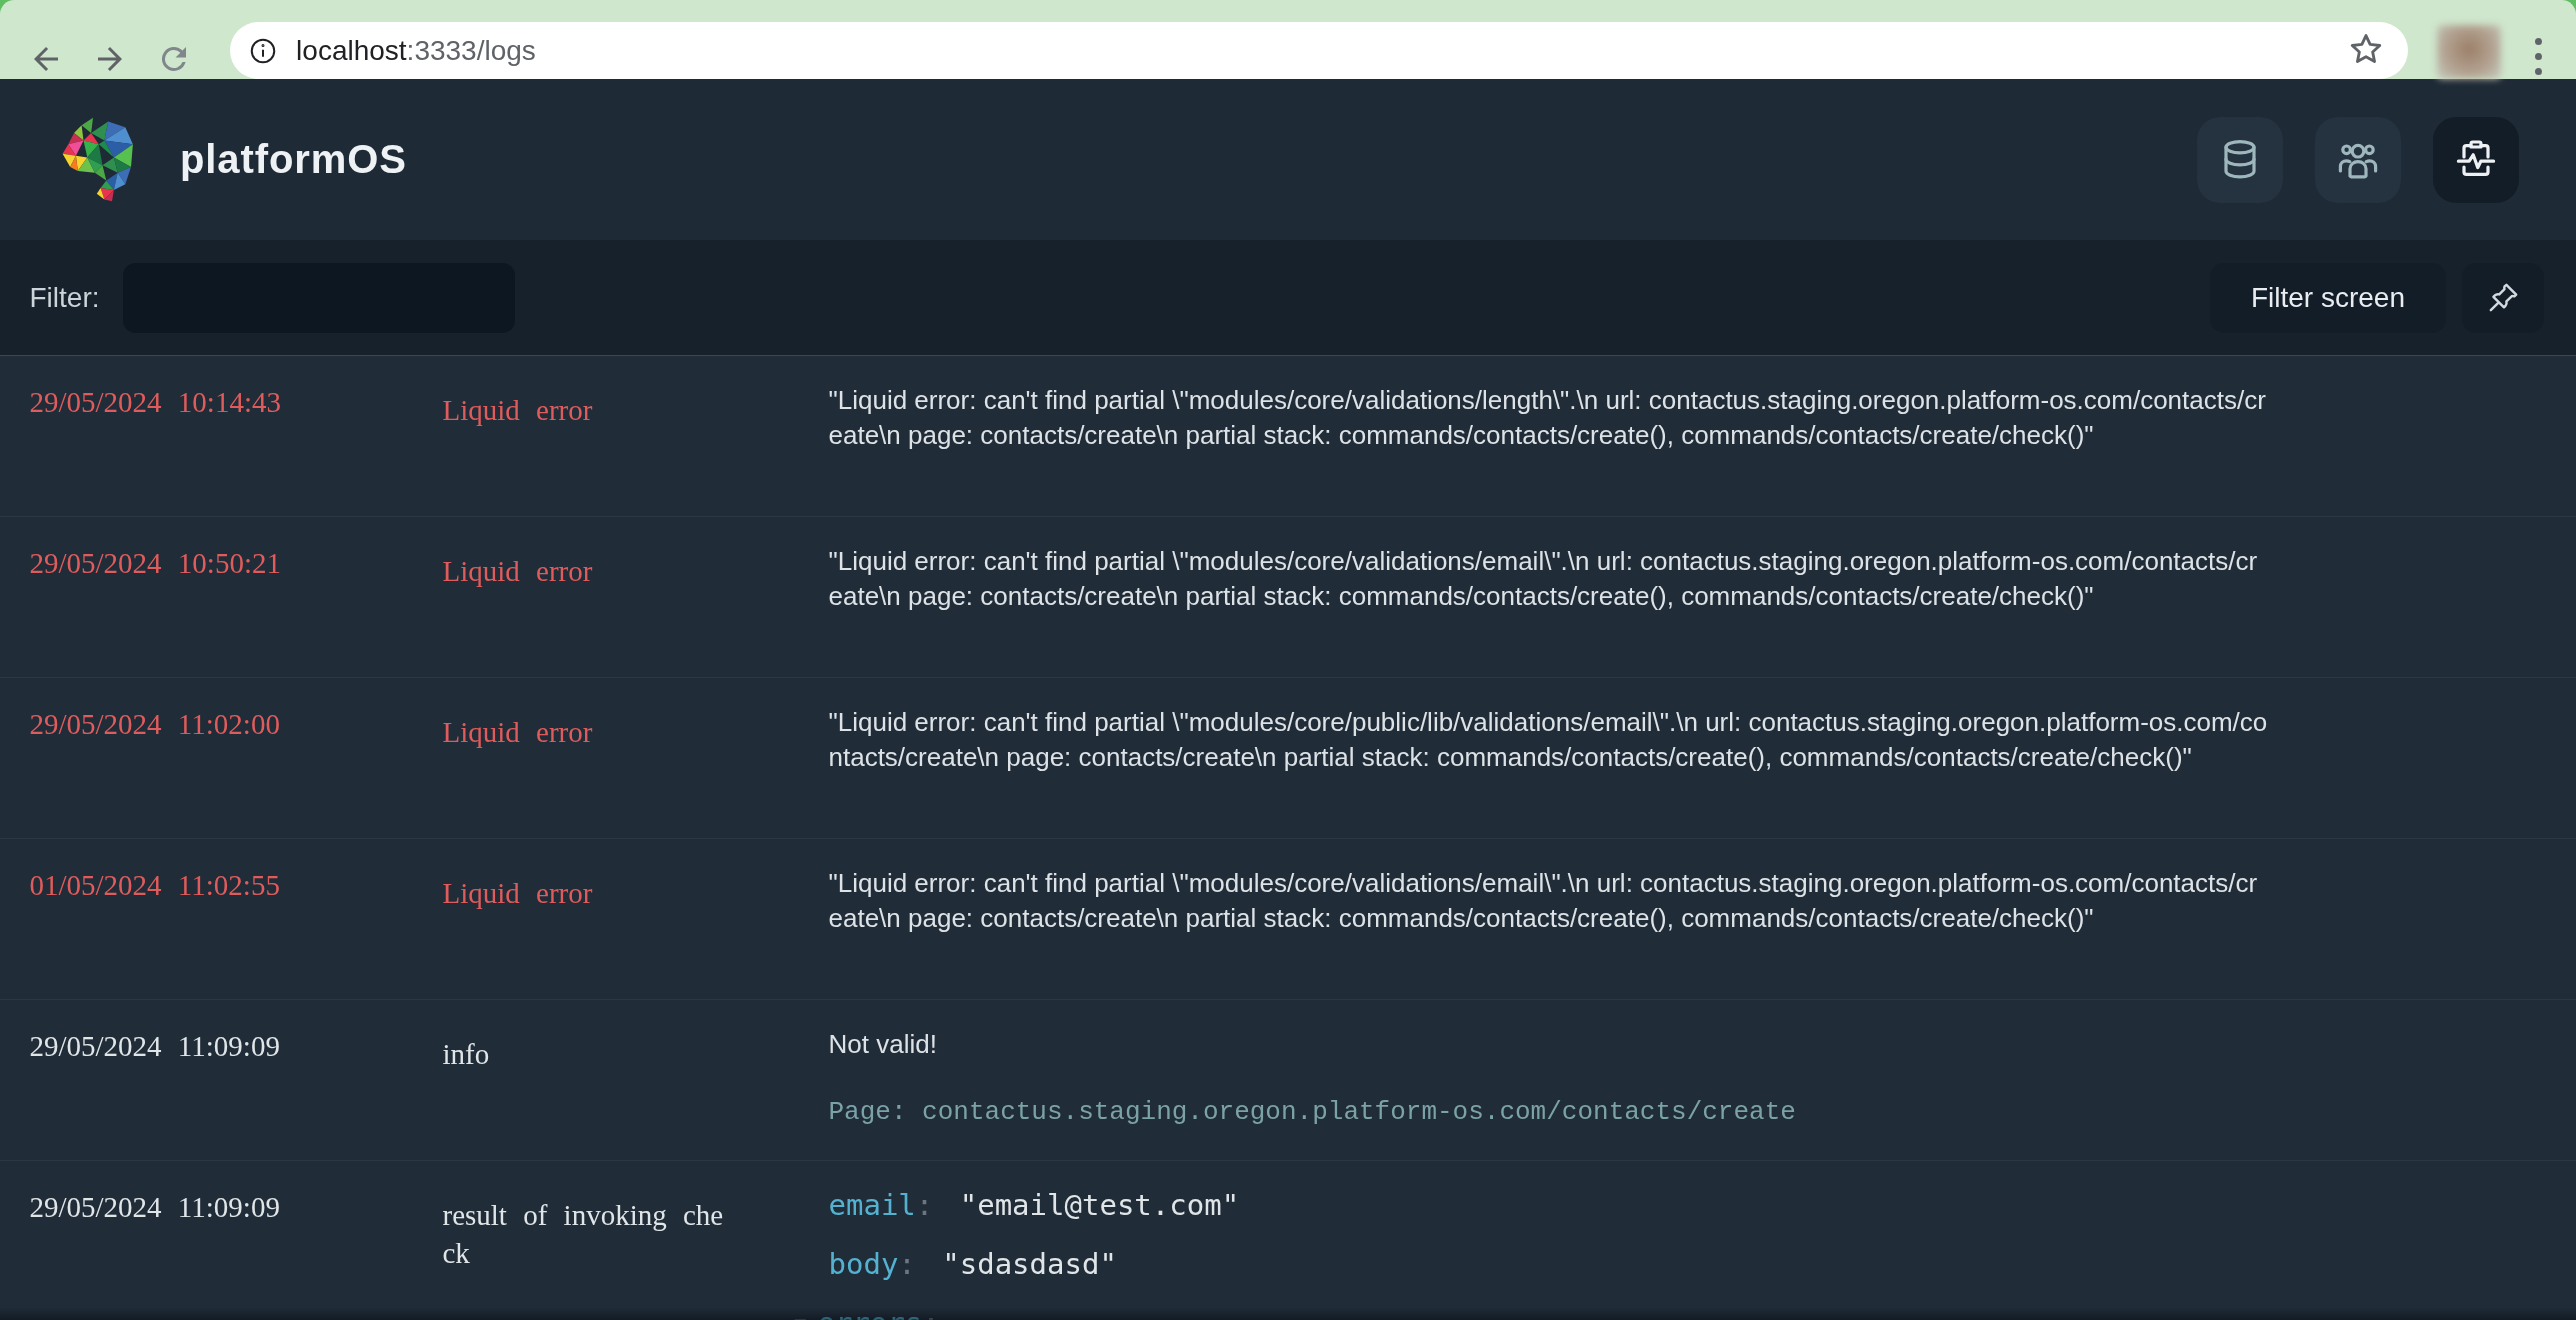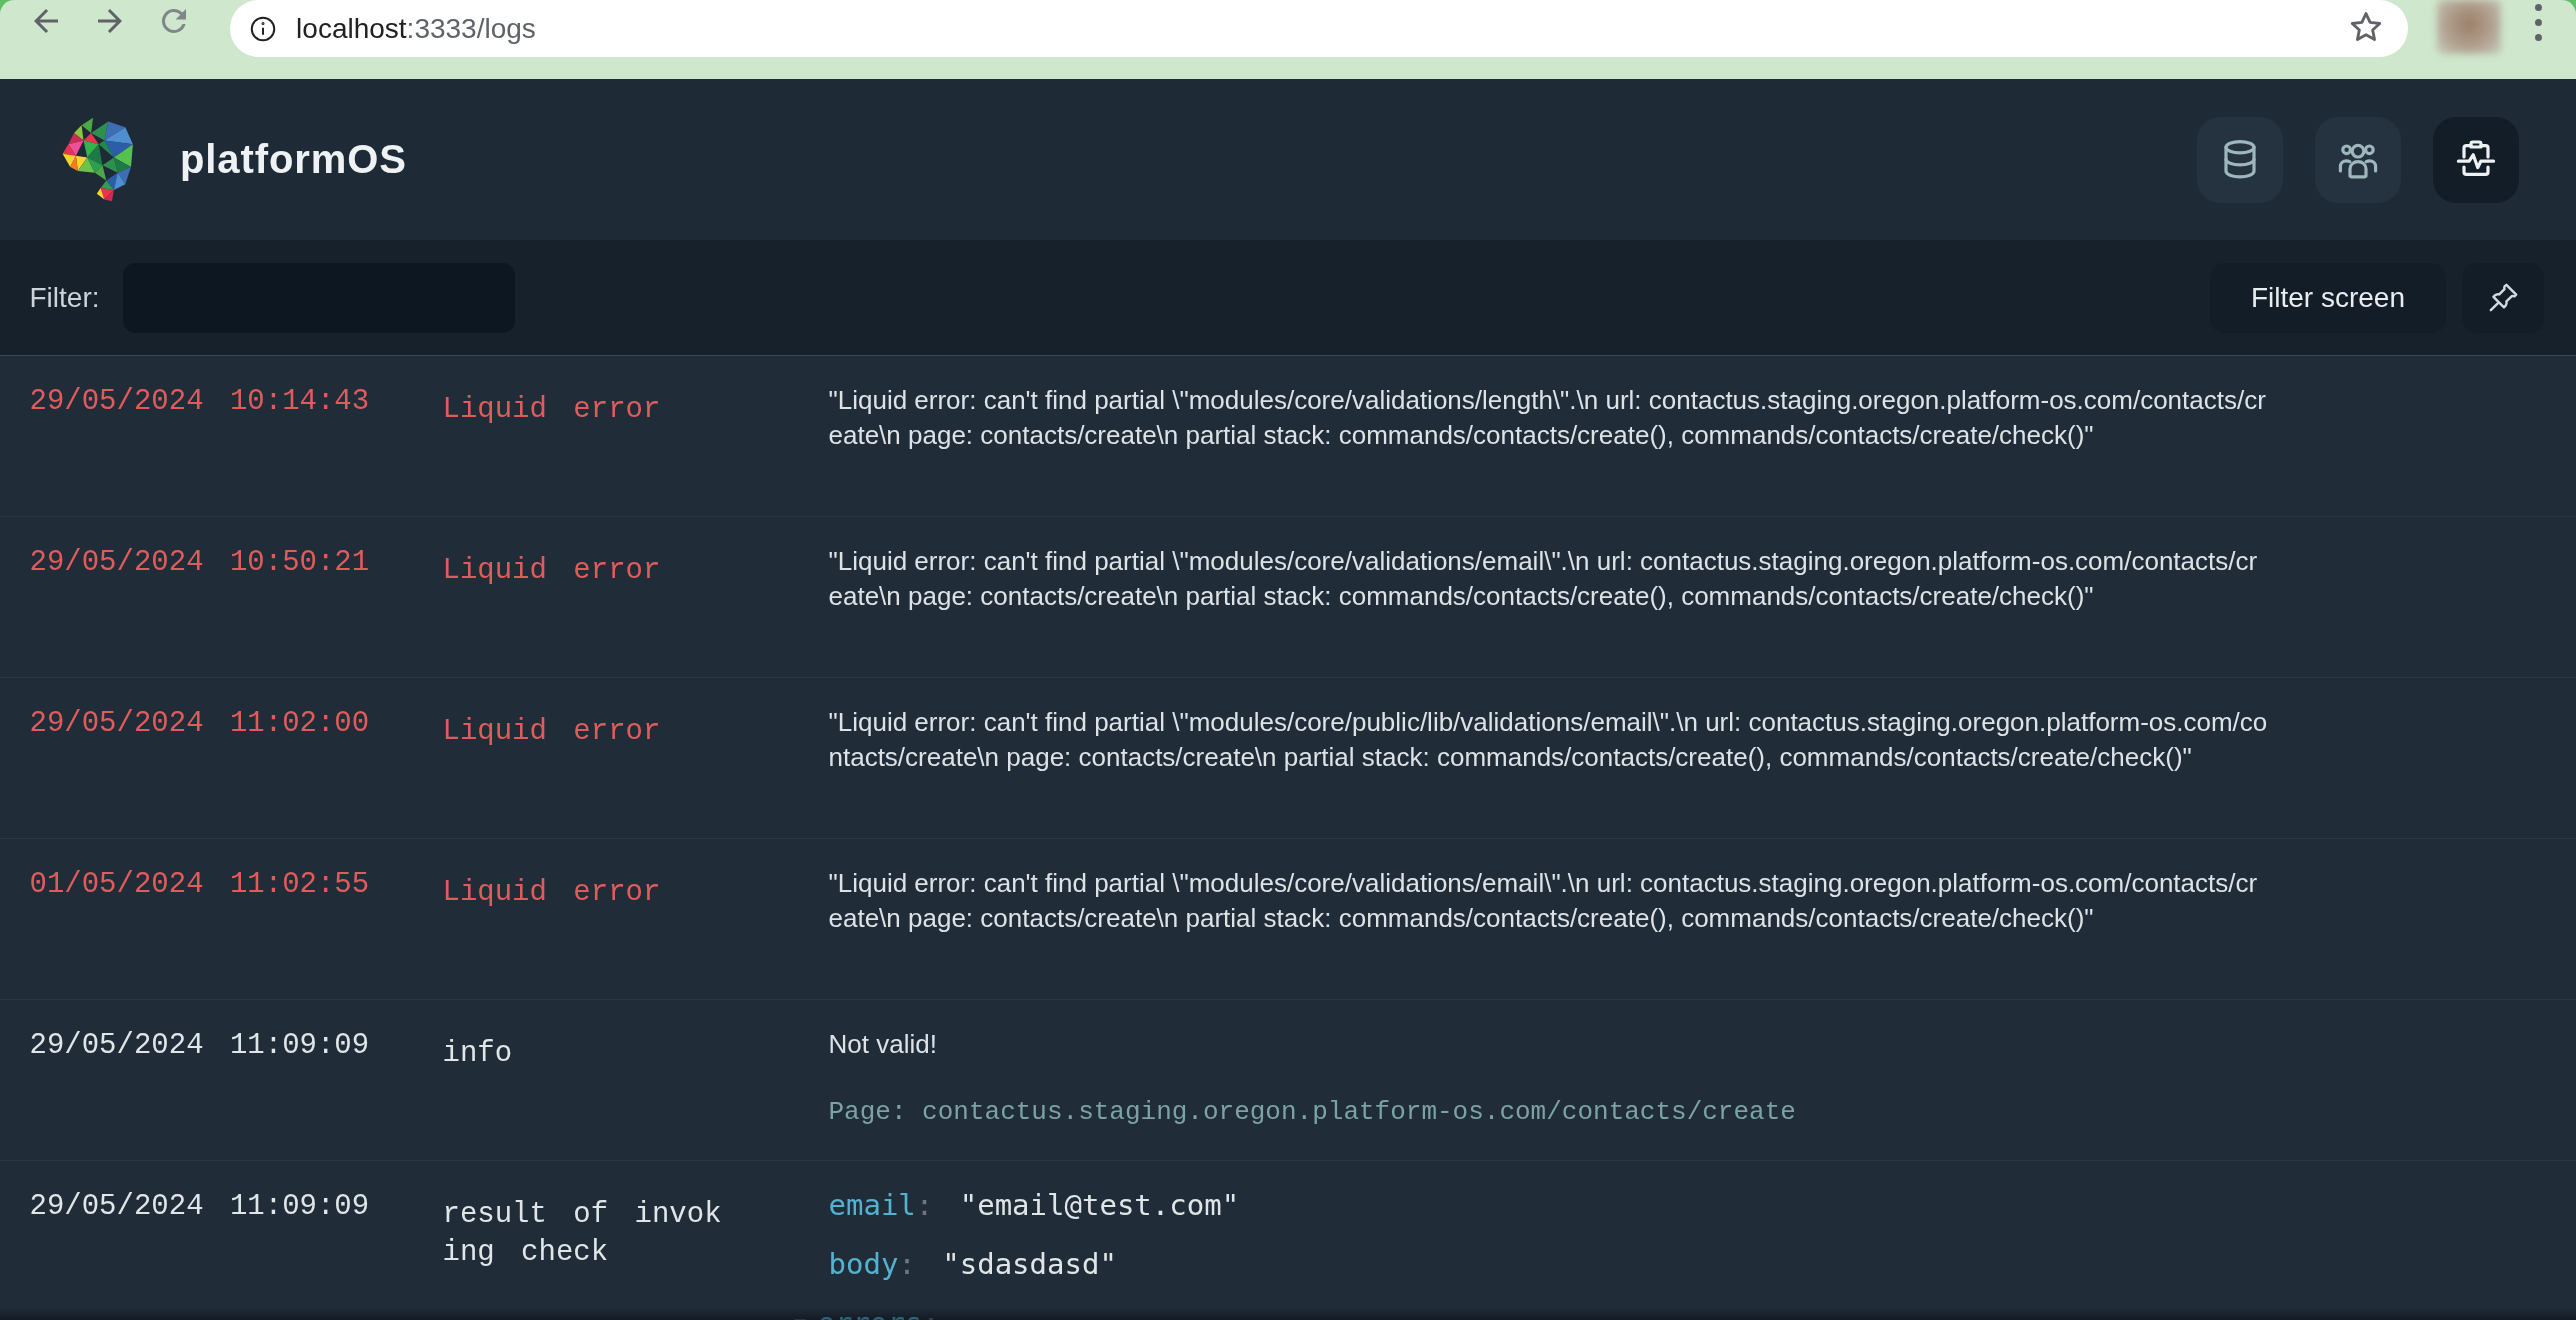--- a/index.html
+++ b/index.html
@@ -23,21 +23,21 @@
   }
   *{margin:0;padding:0;box-sizing:border-box;}
   html,body{width:2576px;height:1320px;overflow:hidden;}
   body{background:var(--bg-row);font-family:"Liberation Sans",sans-serif;}
 
   
   .chrome-wrap{background:var(--corner-green);height:79px;}
   .browser-bar{
     height:79px;background:var(--chrome-green);
     border-radius:14.3px 14.3px 0 0;
-    display:flex;align-items:flex-start;padding:0 19.7px 0 25px;
+    display:flex;align-items:flex-end;padding:0 19.7px 0 25px;
   }
   .nav-ico{width:41px;height:41px;display:flex;align-items:center;justify-content:center;margin-right:23px;flex:0 0 auto;}
   .nav-ico svg{width:36px;height:36px;fill:#5f6368;}
   .nav-ico.dim svg{fill:#80868b;}
   .url-pill{
     flex:1;height:57px;background:#ffffff;border-radius:29px;
     display:flex;align-items:center;padding:0 23px 0 14.3px;margin:0 16px 0 12.5px;
   }
   .info-ico{width:38px;height:38px;display:flex;align-items:center;justify-content:center;margin-right:14.3px;}
   .info-ico svg{width:30px;height:30px;stroke:#202124;fill:none;stroke-width:1.6;}
@@ -76,21 +76,21 @@
     color:#e9edf0;font-size:28px;font-family:"Liberation Sans",sans-serif;cursor:pointer;}
   .pin-btn{width:82px;height:70px;background:var(--bg-btn);border:none;border-radius:14.3px;
     margin-left:16px;display:flex;align-items:center;justify-content:center;cursor:pointer;}
   .pin-btn svg{width:39px;height:39px;fill:none;stroke:#d3d9de;stroke-width:1.5;stroke-linecap:round;stroke-linejoin:round;}
 
   
   .log-table{background:var(--bg-row);}
   .log-row{display:grid;grid-template-columns:413px 386px 1443px;
     padding:27px 0 0 29.5px;height:161px;border-bottom:1.8px solid var(--row-border);}
   .log-row.last{height:auto;border-bottom:none;padding-bottom:36px;}
-  .mono{font-family:Liberation Mono, monospace;font-size:29px;word-spacing:9px;color:var(--txt-mono);}
+  .mono{font-family:Liberation Serif, serif;font-size:29px;word-spacing:9px;color:var(--txt-mono);}
   .col-ts{line-height:38px;}
   .col-type .type-inner{display:inline-block;width:282px;word-break:break-all;line-height:38px;margin-top:8px;}
   .log-row.error .col-ts,.log-row.error .col-type{color:var(--red);}
   .col-msg{font-size:26px;line-height:35px;color:var(--txt);word-break:break-all;}
   .msg-link{color:var(--teal);margin-top:33px;font-size:26px;cursor:pointer;font-family:Liberation Mono, monospace;}
   .kv{font-family:"DejaVu Sans Mono",monospace;font-size:29px;word-spacing:9px;
     color:var(--txt-mono);margin-bottom:25px;line-height:34px;}
   .kv .key{color:var(--cyan);}
   .kv .colon{color:var(--colon);}
   .kv.expand{margin-left:-34px;}

